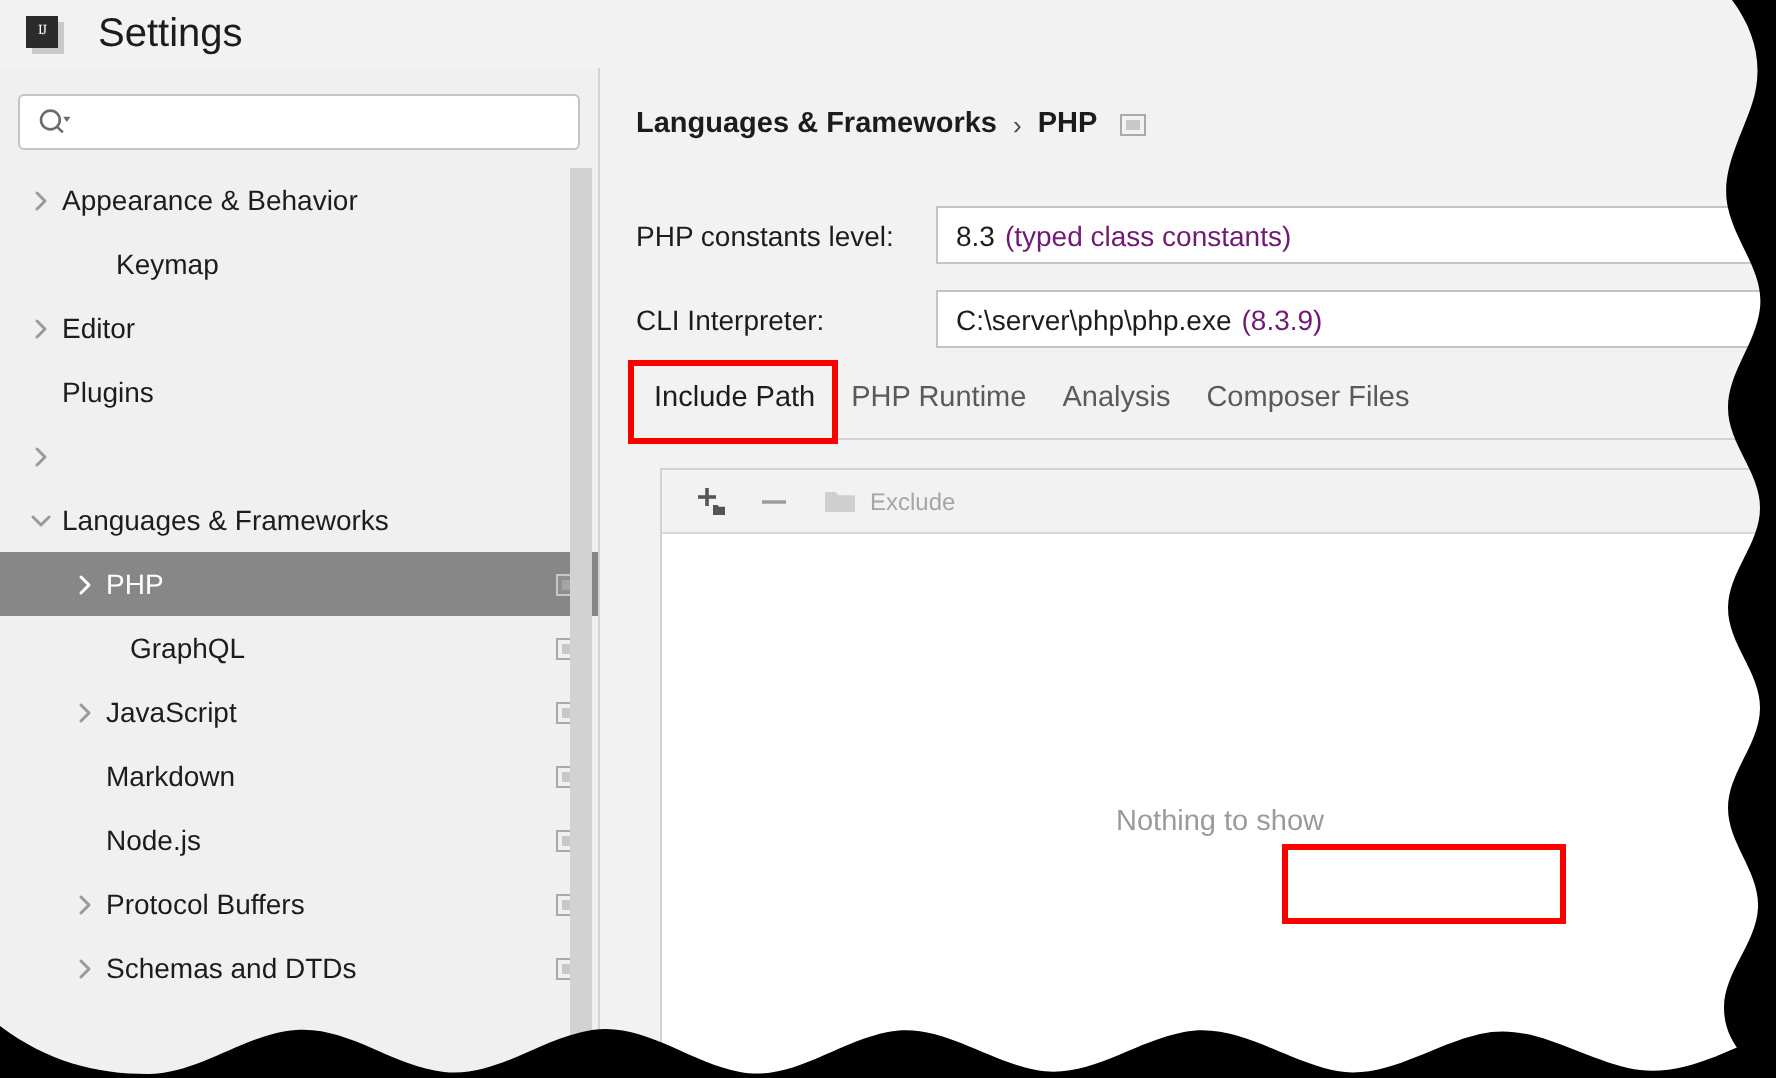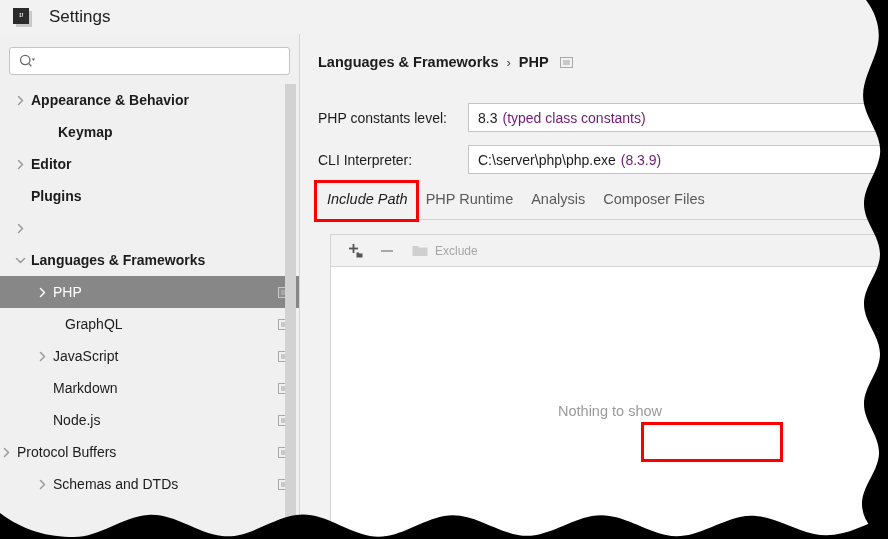--- a/index.html
+++ b/index.html
@@ -42,21 +42,21 @@
   }
   .ij-icon .body span {
     color: #ffffff;
     font-size: 7px;
     font-family: "Liberation Serif", serif;
     letter-spacing: -0.5px;
     line-height: 1;
   }
   .title-text {
     margin-left: 17px;
-    font-size: 17px;
+    font-size: 20px;
     color: #1c1c1c;
   }
 
   
   .sidebar {
     position: absolute; left: 0; top: 34px;
     width: 299px; height: 505px;
     background: #f0f0f0;
     border-right: 1px solid #d4d4d4;
     overflow: hidden;
@@ -81,21 +81,21 @@
   .tree { position: absolute; left: 0; top: 50px; width: 299px; }
   .tree-item {
     position: relative;
     height: 32px;
     display: flex; align-items: center;
     box-sizing: border-box;
     font-size: 14px;
     color: #1c1c1c;
     padding-right: 8px;
   }
-  .tree-item.top { font-weight: bold; }
+  .tree-item.top { font-weight: normal; }
   .tree-item.selected { background: #878787; color: #ffffff; }
   .arrow {
     width: 13px; height: 13px;
     margin-right: 4px;
     flex: 0 0 auto;
     display: flex; align-items: center; justify-content: center;
   }
   .arrow svg { display: block; }
   .tree-label { white-space: nowrap; }
   .badge-ic {
@@ -180,21 +180,21 @@
     position: absolute; left: 18px; top: 155px;
     display: flex; align-items: flex-end;
     font-size: 14.5px;
   }
   .tab {
     padding: 2px 9px 6px 9px;
     color: #5a5a5a;
     white-space: nowrap;
     cursor: default;
   }
-  .tab.active { color: #1c1c1c; font-style: italic; }
+  .tab.active { color: #1c1c1c; }
   .tabs-rule {
     position: absolute; left: 18px; top: 185px;
     width: 560px; height: 1px;
     background: #d2d2d2;
   }
 
   
   .list-panel {
     position: absolute; left: 30px; top: 200px;
     width: 560px; height: 320px;
@@ -351,21 +351,21 @@
         <div class="tree-item" style="padding-left: 36px;">
           <span class="arrow" style="color: rgb(154, 154, 154);"></span>
           <span class="tree-label">Markdown</span>
           <span class="badge-ic"></span>
         </div>
         <div class="tree-item" style="padding-left: 36px;">
           <span class="arrow" style="color: rgb(154, 154, 154);"></span>
           <span class="tree-label">Node.js</span>
           <span class="badge-ic"></span>
         </div>
-        <div class="tree-item" style="">
+        <div class="tree-item" style="padding-left: 36px;">
           <span class="arrow" style="color: rgb(154, 154, 154);">
             <svg width="13" height="13" viewBox="0 0 13 13">
               <path d="M4.5,2.5 L8.5,6.5 L4.5,10.5" fill="none" stroke="currentColor" stroke-width="1.5" stroke-linecap="round" stroke-linejoin="round"></path>
             </svg>
           </span>
           <span class="tree-label">Protocol Buffers</span>
           <span class="badge-ic"></span>
         </div>
         <div class="tree-item" style="padding-left: 36px;">
           <span class="arrow" style="color: rgb(154, 154, 154);">

